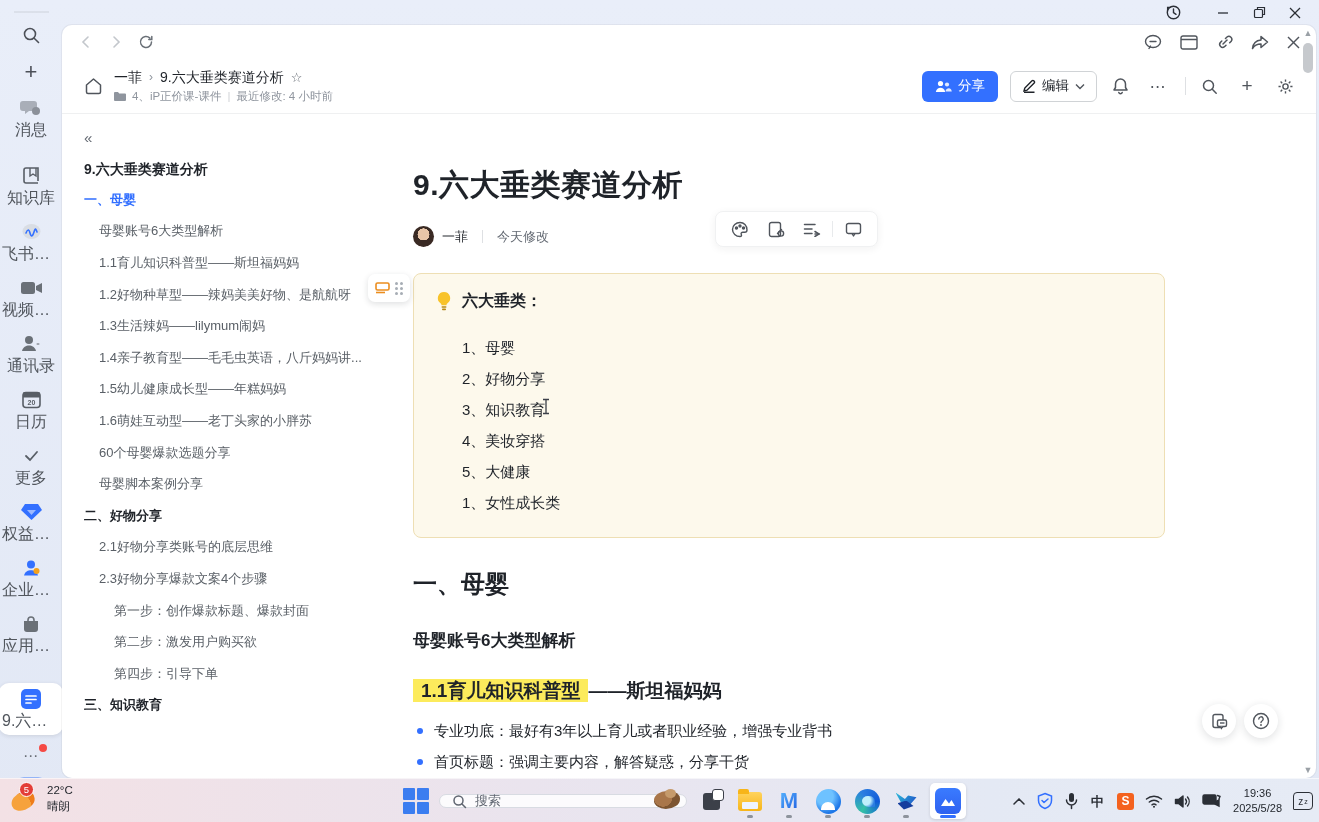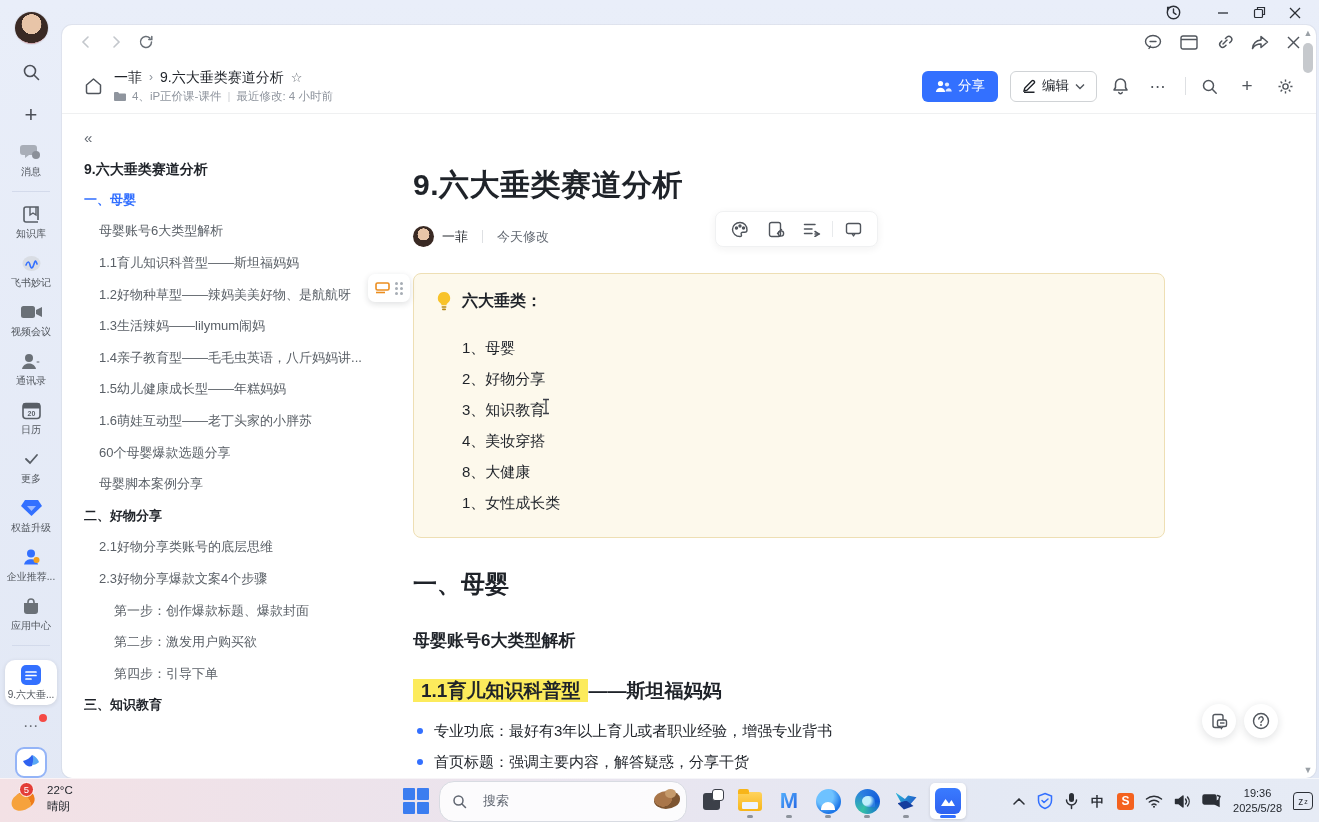--- a/index.html
+++ b/index.html
@@ -11,21 +11,21 @@
 .titlebar{position:absolute;top:0;left:0;right:0;height:25px;display:flex;align-items:center;justify-content:flex-end;padding-right:8px;gap:4px}
 .tb-btn{width:32px;height:22px;display:flex;align-items:center;justify-content:center;color:#2b2f36}
 .tb-history{margin-right:14px}
 
 .rail{position:absolute;top:4px;left:0;width:62px;height:774px;display:flex;flex-direction:column;align-items:center}
 .rail .avatar{width:33px;height:33px;border-radius:50%;background:radial-gradient(circle at 50% 38%,#e8c5a8 0 38%,#3a2a24 39% 72%,#caa0a8 73%);margin-top:8px;box-shadow:0 0 0 1px rgba(0,0,0,.06)}
 .rail-iconbtn{width:30px;height:30px;display:flex;align-items:center;justify-content:center;color:#4c5058;margin-top:14px}
 .rail-plus{font-size:22px;font-weight:400;color:#4c5058}
 .rail-item{display:flex;flex-direction:column;align-items:center;margin-top:12px;cursor:pointer}
 .rail-item .ric{height:21px;display:flex;align-items:center;justify-content:center;color:#585e66}
-.rail-item .rlb{font-size:10px;color:#51565d;margin-top:2px;max-width:58px;white-space:nowrap;overflow:hidden;text-overflow:ellipsis}
+.rail-item .rlb{font-size:16px;color:#51565d;margin-top:2px;max-width:58px;white-space:nowrap;overflow:hidden;text-overflow:ellipsis}
 .rail-div{width:38px;height:1px;background:#d3daeb;margin-top:12px}
 .rail-active{background:#fff;border-radius:10px;padding:5px 3px 3px;box-shadow:0 1px 4px rgba(31,35,41,.12);margin-top:14px}
 .rail-more{position:relative;margin-top:12px;color:#6a6f77;font-size:15px;letter-spacing:1px}
 .rail-more .dot{position:absolute;top:-3px;right:-8px;width:8px;height:8px;border-radius:50%;background:#f54a45}
 .rail-feishu{width:32px;height:32px;border-radius:9px;background:#fff;border:2px solid #94b4f7;display:flex;align-items:center;justify-content:center;margin-top:12px}
 
 .card{position:absolute;left:62px;top:25px;right:3px;bottom:44px;background:#fff;border-radius:10px;overflow:hidden;box-shadow:0 0 0 1px rgba(31,35,41,.05)}
 .navrow{height:34px;display:flex;align-items:center;padding:0 16px;color:#8f959e}
 .navrow .nv{margin-right:14px;display:flex;align-items:center}
 .navrow .spacer{flex:1}
@@ -92,21 +92,21 @@
 
 .taskbar{position:absolute;left:0;bottom:0;width:100%;height:44px;background:linear-gradient(90deg,#f3e1e5 0%,#eae4ee 40%,#e4e9f4 75%,#e6ebf5 100%);border-top:1px solid rgba(255,255,255,.6)}
 .weather{position:absolute;left:10px;top:4px;display:flex;align-items:center;gap:7px;cursor:pointer}
 .w-icon{position:relative;width:30px;height:30px}
 .w-swirl{position:absolute;left:1px;top:8px;width:24px;height:18px;background:radial-gradient(circle at 30% 70%,#f6a23c 0 55%,#ef7d1a 56% 100%);border-radius:60% 40% 55% 45%;transform:rotate(-18deg)}
 .w-badge{position:absolute;left:9px;top:-2px;width:15px;height:15px;border-radius:50%;background:#e33e38;color:#fff;font-size:9.5px;display:flex;align-items:center;justify-content:center;border:1px solid #fff}
 .w-text{font-size:11.5px;line-height:1.35;color:#1f2329}
 .tb-center{position:absolute;left:403px;top:0;height:44px;display:flex;align-items:center;gap:9px}
 .start{width:27px;height:27px;display:grid;grid-template-columns:12px 12px;grid-gap:2px;padding:0;cursor:pointer}
 .start i{background:#3b7df0;border-radius:1px;width:12px;height:12px}
-.search-pill{width:248px;height:41px;background:rgba(255,255,255,.85);border:1px solid #d8dbe2;border-radius:15px;display:flex;align-items:center;padding:0 4px 0 12px;gap:16px;cursor:pointer}
+.search-pill{width:248px;height:14px;background:rgba(255,255,255,.85);border:1px solid #d8dbe2;border-radius:15px;display:flex;align-items:center;padding:0 4px 0 12px;gap:8px;cursor:pointer}
 .search-pill .ph{font-size:13px;color:#5f6570;flex:1}
 .otter{width:34px;height:26px;position:relative}
 .otter .o1{position:absolute;right:2px;top:3px;width:26px;height:18px;background:radial-gradient(circle at 35% 35%,#a9764a 0 45%,#7d5531 46%);border-radius:55% 45% 60% 50%}
 .otter .o2{position:absolute;right:6px;top:1px;width:11px;height:9px;background:#c59a6b;border-radius:50%}
 .tapp{position:relative;width:30px;height:36px;display:flex;align-items:center;justify-content:center;cursor:pointer}
 .tapp .run{position:absolute;bottom:1px;left:50%;transform:translateX(-50%);width:6px;height:3px;border-radius:2px;background:#8d939c}
 .tapp.active{background:#fff;border-radius:5px;width:36px;box-shadow:0 1px 3px rgba(31,35,41,.15)}
 .tapp.active .run{width:16px;background:#3370ff}
 .taskview .q1{width:17px;height:17px;background:#3c4049;border-radius:3px;position:relative}
 .taskview .q1 i{position:absolute;right:-4px;top:-4px;width:12px;height:12px;background:#fff;border:1.5px solid #3c4049;border-radius:3px}
@@ -520,21 +520,21 @@
                 </svg>
               </span>
             <span class="co-title">六大垂类：</span>
           </div>
           <ol>
 
           <li><span>1、母婴</span></li>
               <li><span>2、好物分享</span></li>
               <li><span>3、知识教育</span></li>
               <li><span>4、美妆穿搭</span></li>
-              <li><span>8、大健康</span></li>
+              <li><span>5、大健康</span></li>
               <li><span>1、女性成长类</span></li>
             </ol>
           <span class="ibeam">
               <svg width="10" height="17" stroke="#3c4049" stroke-width="1.3" fill="none">
                 <path d="M2 1.5h6M2 15.5h6M5 1.5v14"></path>
               </svg>
             </span>
         </section>
 
         <h2 class="h2">一、母婴</h2>

